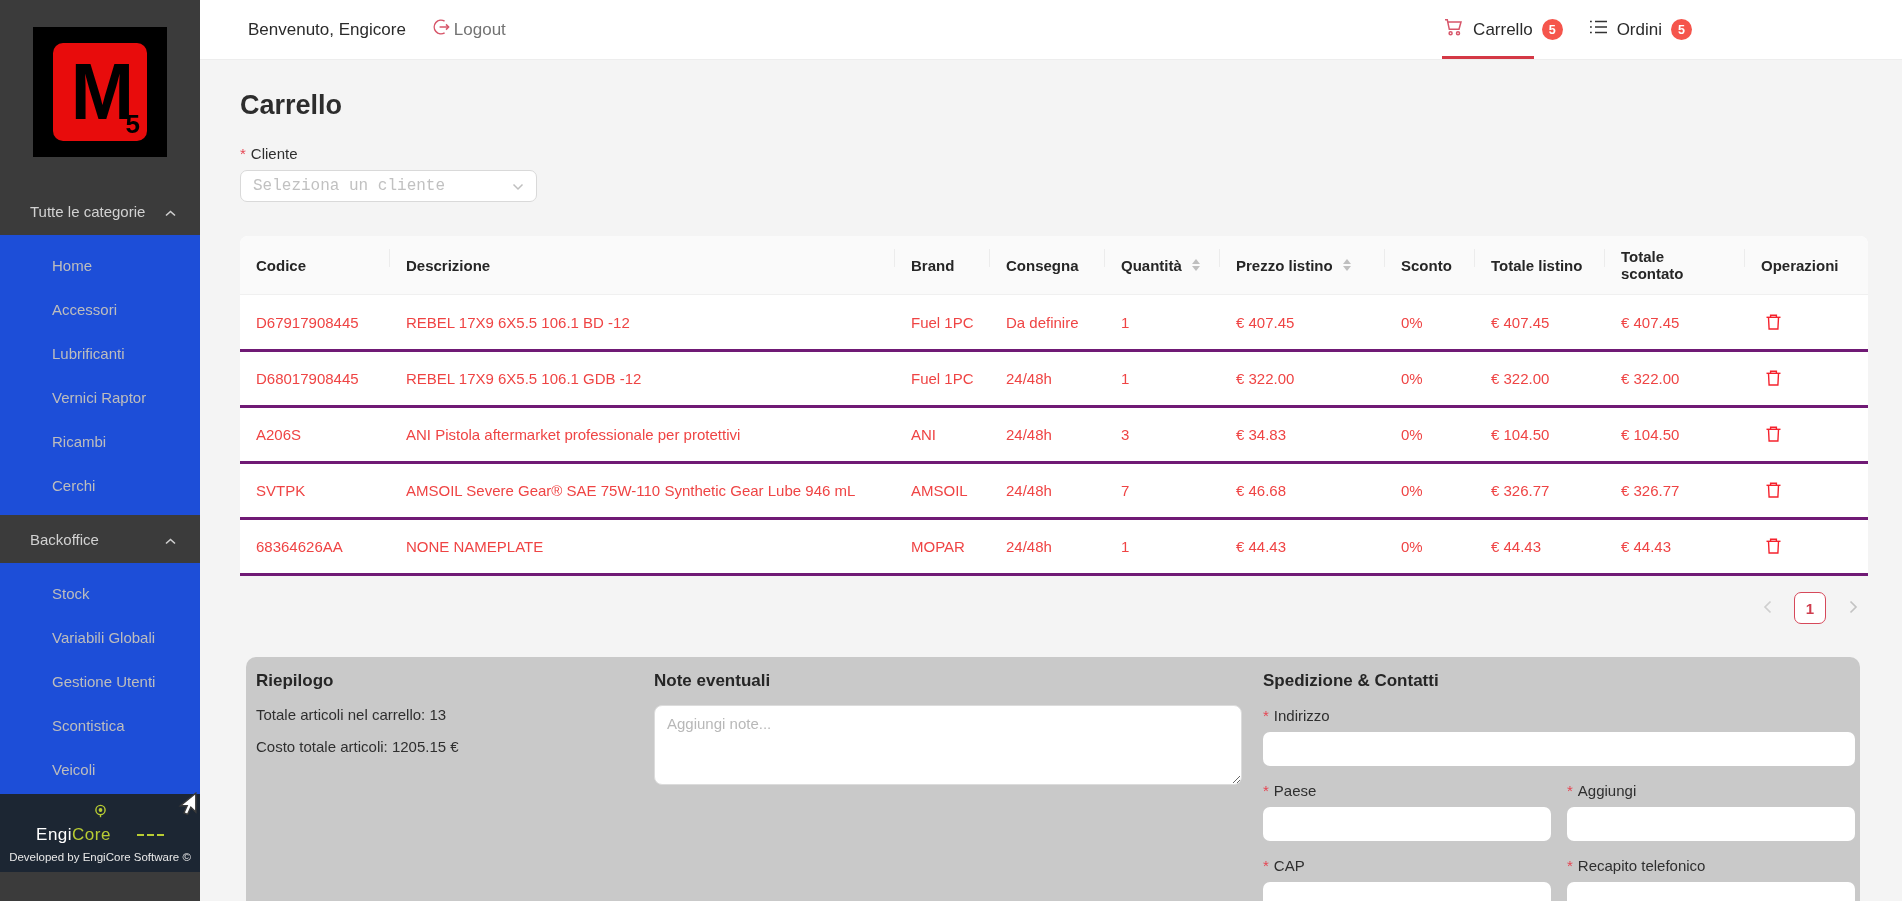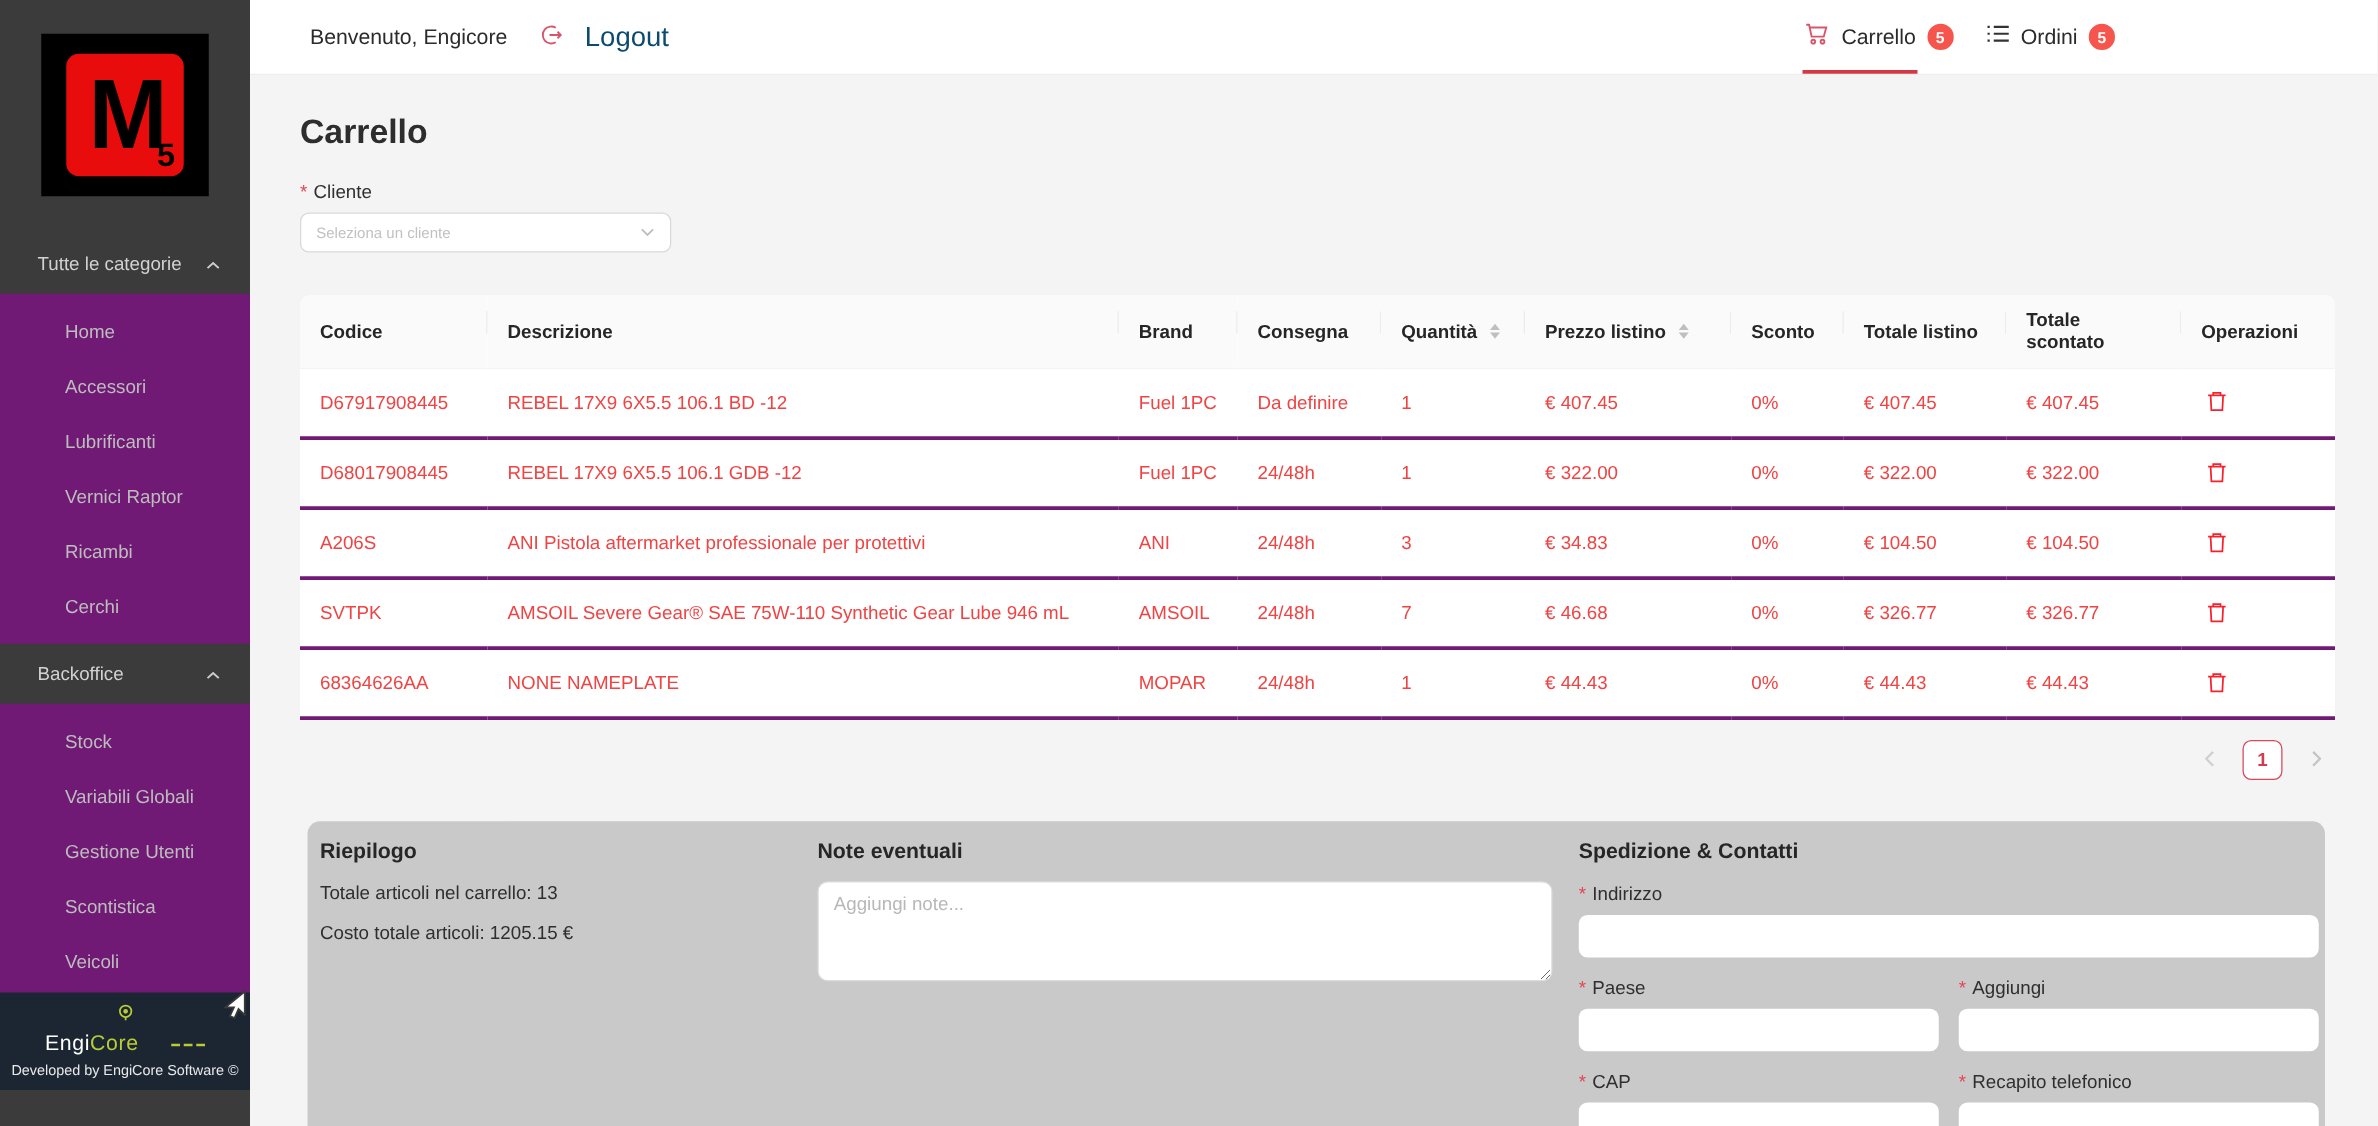--- a/index.html
+++ b/index.html
@@ -7,46 +7,46 @@
   body { font-family:"Liberation Sans", sans-serif; position:relative; background:#f4f4f4; color:#2b2b2b; }
 
   
   .sidebar { position:absolute; left:0; top:0; width:200px; height:901px; background:#3b3b3b; z-index:5; }
   .logo-wrap { width:134px; height:130px; margin:27px auto 0; background:#000; display:flex; align-items:center; justify-content:center; }
   .logo-red { width:94px; height:98px; background:#e80c0c; border-radius:10px; position:relative; display:flex; align-items:center; justify-content:center; }
   .logo-m { font-size:76px; font-weight:700; color:#000; line-height:1; letter-spacing:-5px; transform:scaleY(1.04); }
   .logo-5 { position:absolute; right:7px; bottom:1px; font-size:26px; font-weight:700; color:#000; }
   .menu-header { height:48px; display:flex; align-items:center; justify-content:space-between; padding:0 24px 0 30px; color:#d2d2d2; font-size:15px; cursor:pointer; }
   .menu-header.first { margin-top:30px; }
-  .submenu { list-style:none; background:#701a75; padding:8px 0; }
+  .submenu { list-style:none; background:#1d4ed8; padding:8px 0; }
   .submenu li { height:44px; display:flex; align-items:center; padding-left:52px; color:#bdbdbd; font-size:15px; cursor:pointer; }
   .sidebar-footer { position:absolute; left:0; bottom:29px; width:200px; height:78px; background:#1c2633; display:flex; flex-direction:column; align-items:center; justify-content:center; gap:2px; }
   .brand-row { display:flex; align-items:center; line-height:1; }
   .brand-name { color:#fff; font-size:17px; letter-spacing:.5px; }
   .brand-name .core { color:#b8cc33; }
   .brand-dashes { display:flex; gap:3px; margin-top:2px; margin-left:26px; }
   .brand-dashes i { width:7px; height:2px; background:#b8cc33; }
   .credit { color:#e9e9e9; font-size:11.5px; margin-top:6px; }
 
   
   .main { position:absolute; left:200px; top:0; width:1702px; height:901px; }
   .topbar { height:60px; background:#fff; display:flex; align-items:center; padding-left:48px; border-bottom:1px solid #ededed; }
   .welcome { font-size:17px; color:#2b2b2b; }
-  .logout { display:flex; align-items:center; gap:18px; margin-left:26px; color:#0c4a6e; font-size:22px; cursor:pointer; }
+  .logout { display:flex; align-items:center; gap:4px; margin-left:26px; color:#737373; font-size:17px; cursor:pointer; }
   .tabs { margin-left:auto; margin-right:210px; display:flex; gap:26px; height:100%; }
   .tab { display:flex; align-items:center; gap:9px; position:relative; font-size:17px; color:#2b2b2b; cursor:pointer; height:100%; }
   .tab.active::after { content:""; position:absolute; bottom:0; left:-2px; right:29px; height:3px; background:#d43845; }
   .badge { min-width:21px; height:21px; border-radius:11px; background:#f5554c; color:#fff; font-size:12.5px; font-weight:700; display:flex; align-items:center; justify-content:center; padding:0 5px; }
 
   .content { height:841px; background:#f4f4f4; padding:30px 34px 0 40px; }
   .page-title { font-size:27px; font-weight:700; color:#2d2d2d; }
   .field-label { margin-top:24px; font-size:15px; color:#2f2f2f; display:flex; align-items:center; gap:5px; }
   .req { color:#e64552; }
   .select { margin-top:8px; width:297px; height:32px; background:#fff; border:1px solid #d9d9d9; border-radius:7px; display:flex; align-items:center; justify-content:space-between; padding:0 12px; cursor:pointer; }
-  .select .ph { color:#c1c1c1; font-size:12px; }
+  .select .ph { color:#c1c1c1; font-size:16px;font-family:Liberation Mono, monospace; }
 
   
   .table-card { margin-top:34px; background:#fff; border-radius:8px 8px 0 0; width:1628px; }
   table { border-collapse:collapse; width:1628px; table-layout:fixed; font-size:15px; }
   thead th { background:#fafafa; font-weight:600; color:#262626; text-align:left; padding:12px 16px; border-bottom:1px solid #f0f0f0; position:relative; height:44px; }
   thead th:first-child { border-top-left-radius:8px; }
   thead th:last-child { border-top-right-radius:8px; }
   thead th:not(:last-child)::after { content:""; position:absolute; right:0; top:13px; height:18px; width:1px; background:#ececec; }
   tbody td { padding:0 16px; height:56px; border-bottom:3px solid #701a75; color:#ef4444; white-space:nowrap; overflow:hidden; }
   .th-flex { display:flex; align-items:center; gap:10px; }

